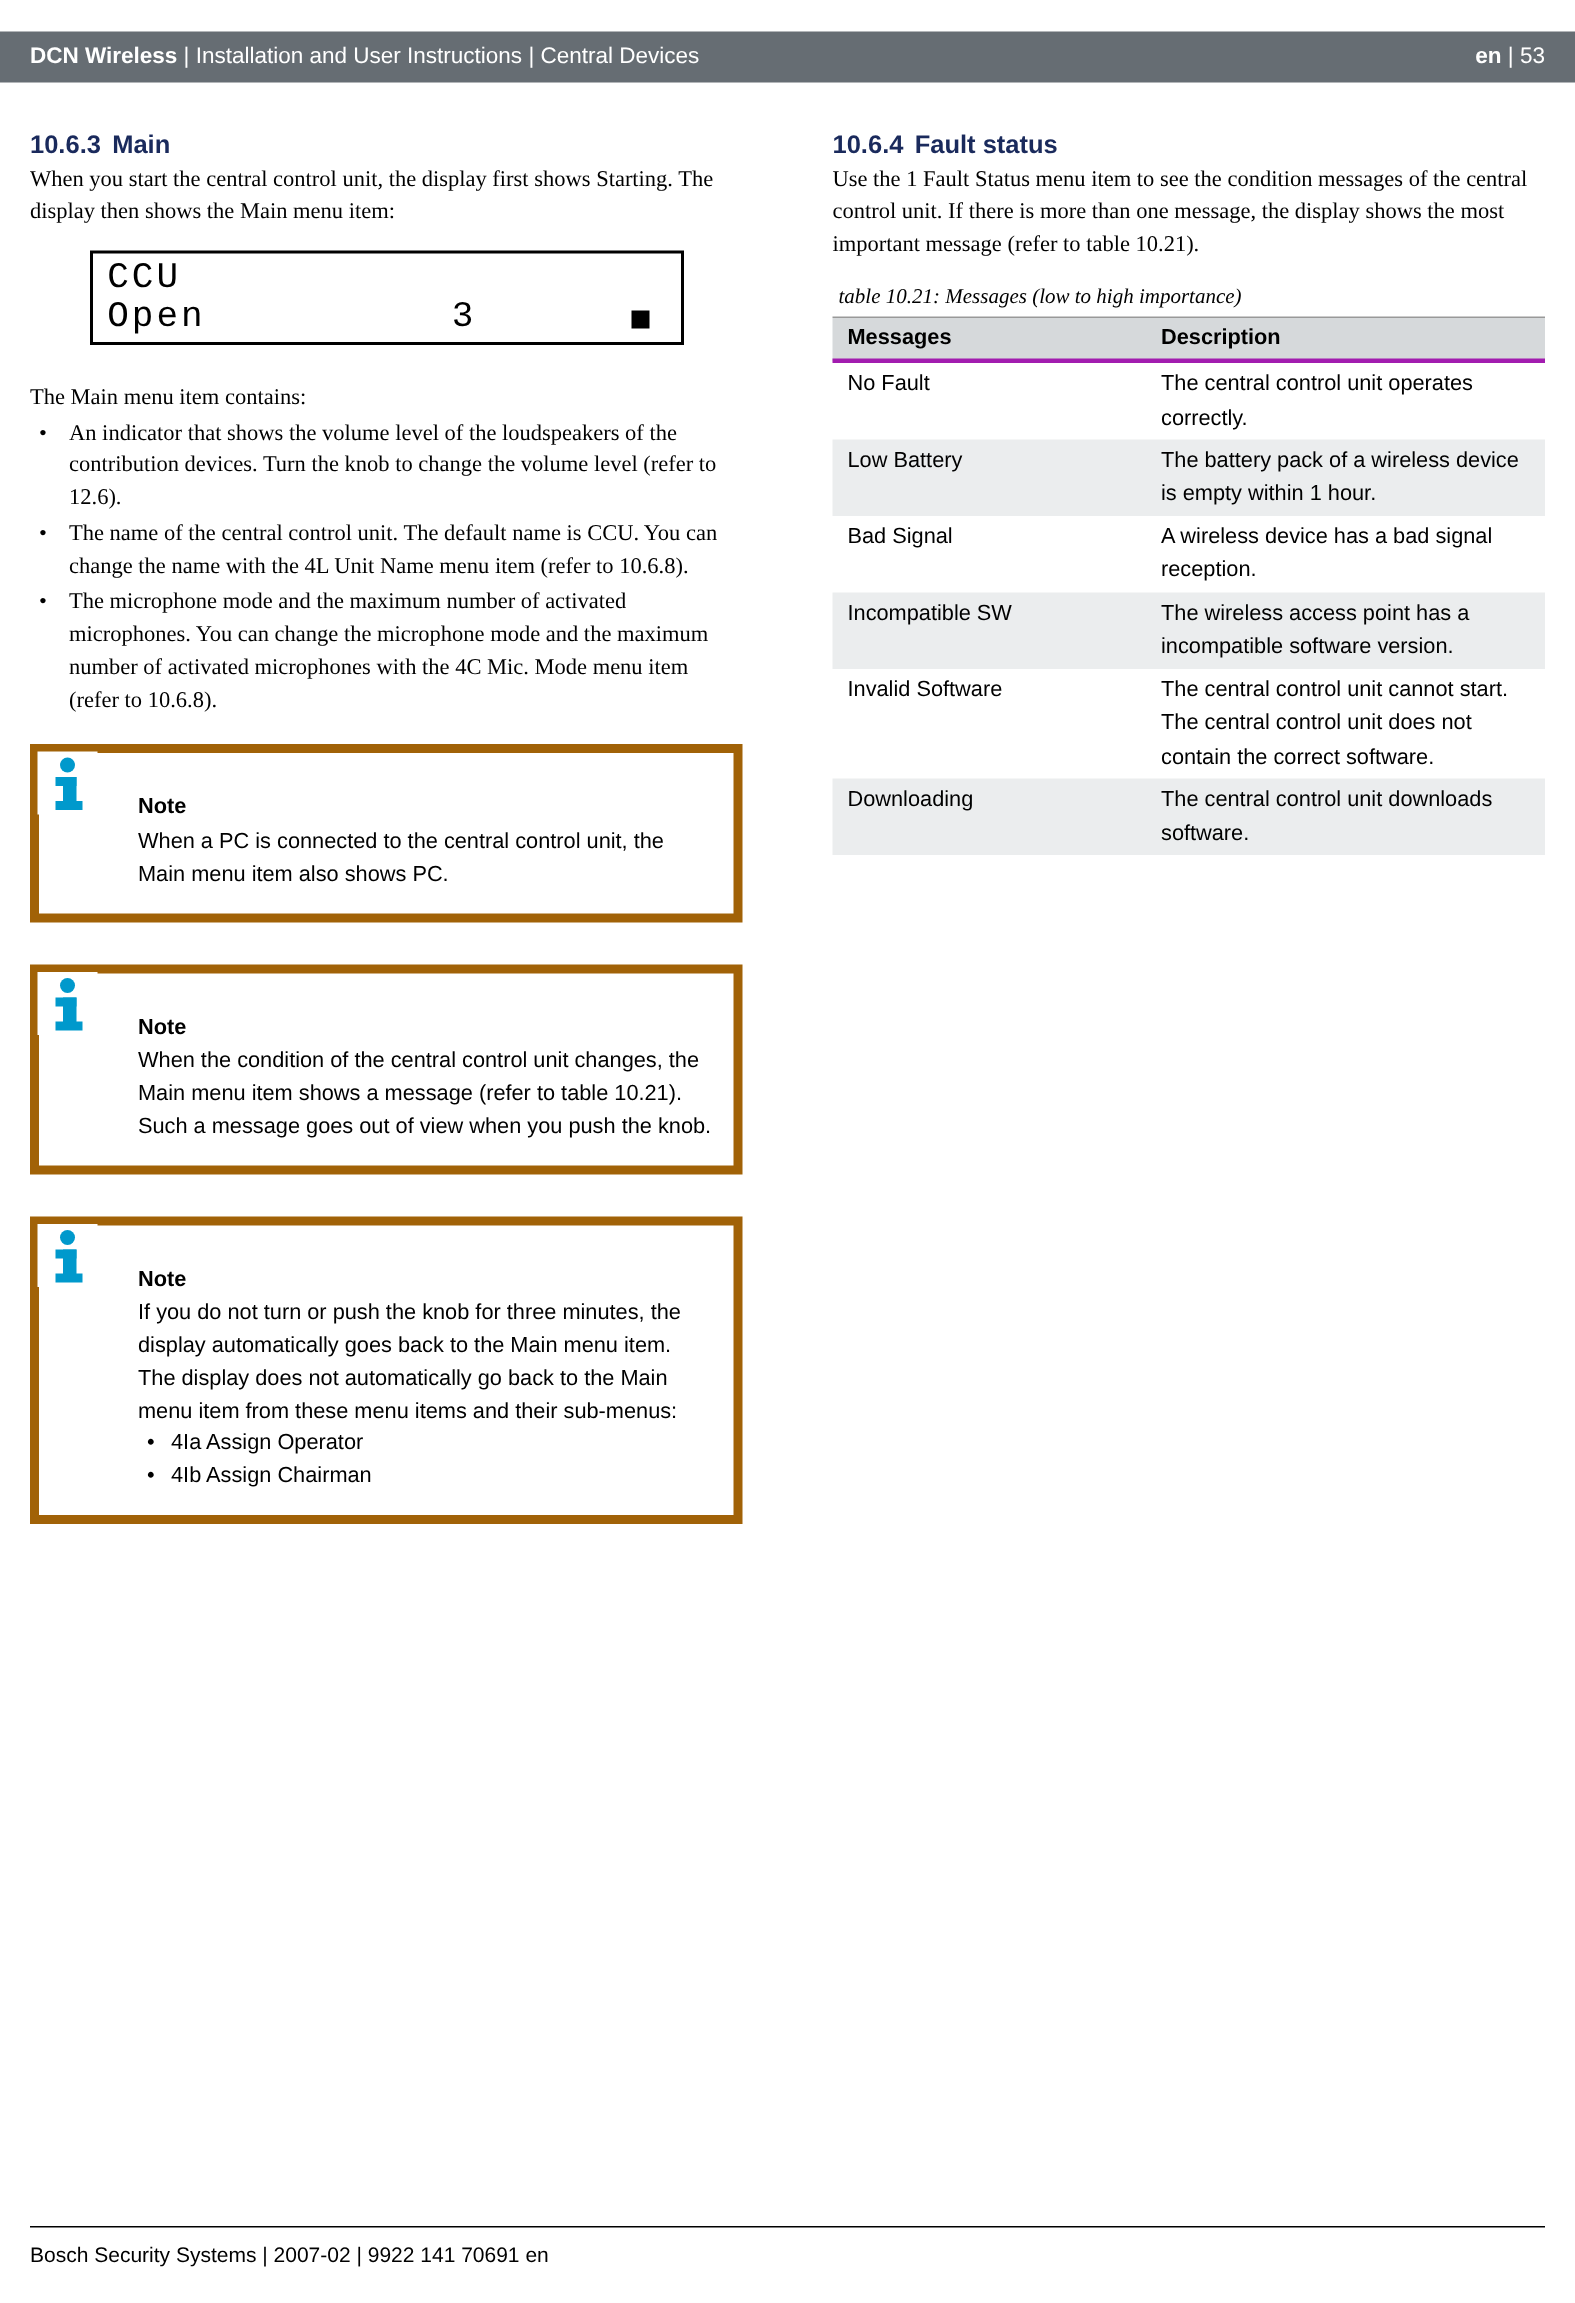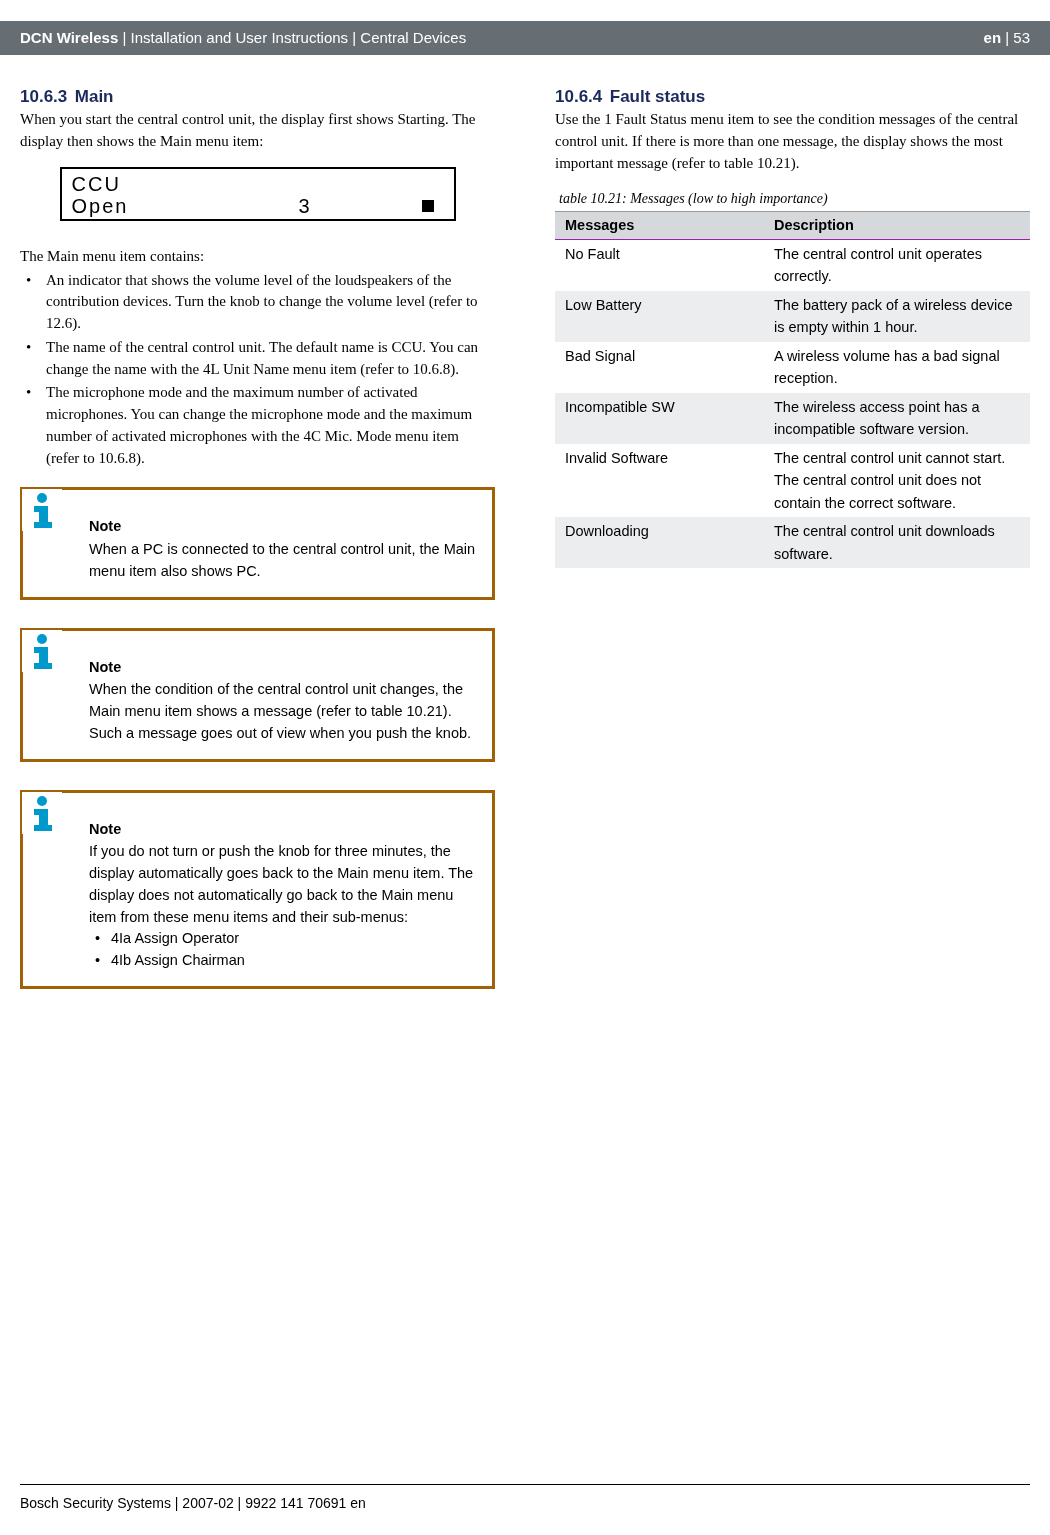--- a/index.html
+++ b/index.html
@@ -45,22 +45,22 @@
     font-size: 17px;
     color: #1a2a5c;
     display: inline;
   }
   .body-text { margin-bottom: 14px; }
   .lcd-display {
     border: 2px solid #000;
     width: 396px;
     margin: 10px auto 25px auto;
     padding: 4px 10px 2px 10px;
-    font-family: Liberation Sans, sans-serif;
-    font-size: 20px;
+    font-family: Liberation Mono, monospace;
+    font-size: 24px;
     letter-spacing: 2px;
     line-height: 1.1;
     position: relative;
   }
   .lcd-row2 {
     display: flex;
     justify-content: space-between;
     align-items: center;
   }
   .lcd-num { margin-left: 60px; }
@@ -82,21 +82,21 @@
     position: relative;
     padding-left: 22px;
   }
   ul.sub-bullet > li::before {
     content: "•";
     position: absolute;
     left: 6px;
     top: 0;
   }
   .note-box {
-    border: 3px solid #a16207;
+    border: 6px solid #a16207;
     margin-bottom: 28px;
     padding: 10px 14px 14px 14px;
     position: relative;
     font-family: Arial, Helvetica, sans-serif;
     font-size: 14.5px;
     line-height: 1.5;
   }
   .note-icon {
     position: absolute;
     top: -1px;
@@ -119,21 +119,21 @@
     border-collapse: collapse;
     font-family: Arial, Helvetica, sans-serif;
     font-size: 14.5px;
   }
   table.msg-table th {
     text-align: left;
     background: #d6d9db;
     padding: 3px 10px;
     font-weight: bold;
     border-top: 1px solid #999;
-    border-bottom: 1px solid #a21caf;
+    border-bottom: 3px solid #a21caf;
   }
   table.msg-table td {
     padding: 3px 10px;
     vertical-align: top;
     line-height: 1.55;
   }
   table.msg-table tr.shaded td { background: #ebedee; }
   table.msg-table td:first-child { width: 44%; }
   .footer {
     position: absolute;
@@ -248,21 +248,21 @@
       <tr>
         <td>No Fault</td>
         <td>The central control unit operates correctly.</td>
       </tr>
       <tr class="shaded">
         <td>Low Battery</td>
         <td>The battery pack of a wireless device is empty within 1 hour.</td>
       </tr>
       <tr>
         <td>Bad Signal</td>
-        <td>A wireless volume has a bad signal reception.</td>
+        <td>A wireless device has a bad signal reception.</td>
       </tr>
       <tr class="shaded">
         <td>Incompatible SW</td>
         <td>The wireless access point has a incompatible software version.</td>
       </tr>
       <tr>
         <td>Invalid Software</td>
         <td>The central control unit cannot start. The central control unit does not contain the correct software.</td>
       </tr>
       <tr class="shaded">

